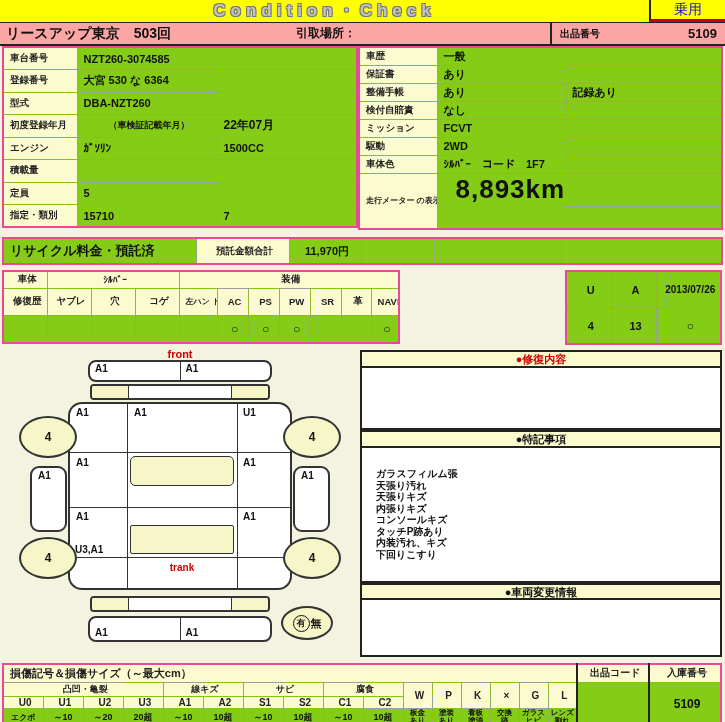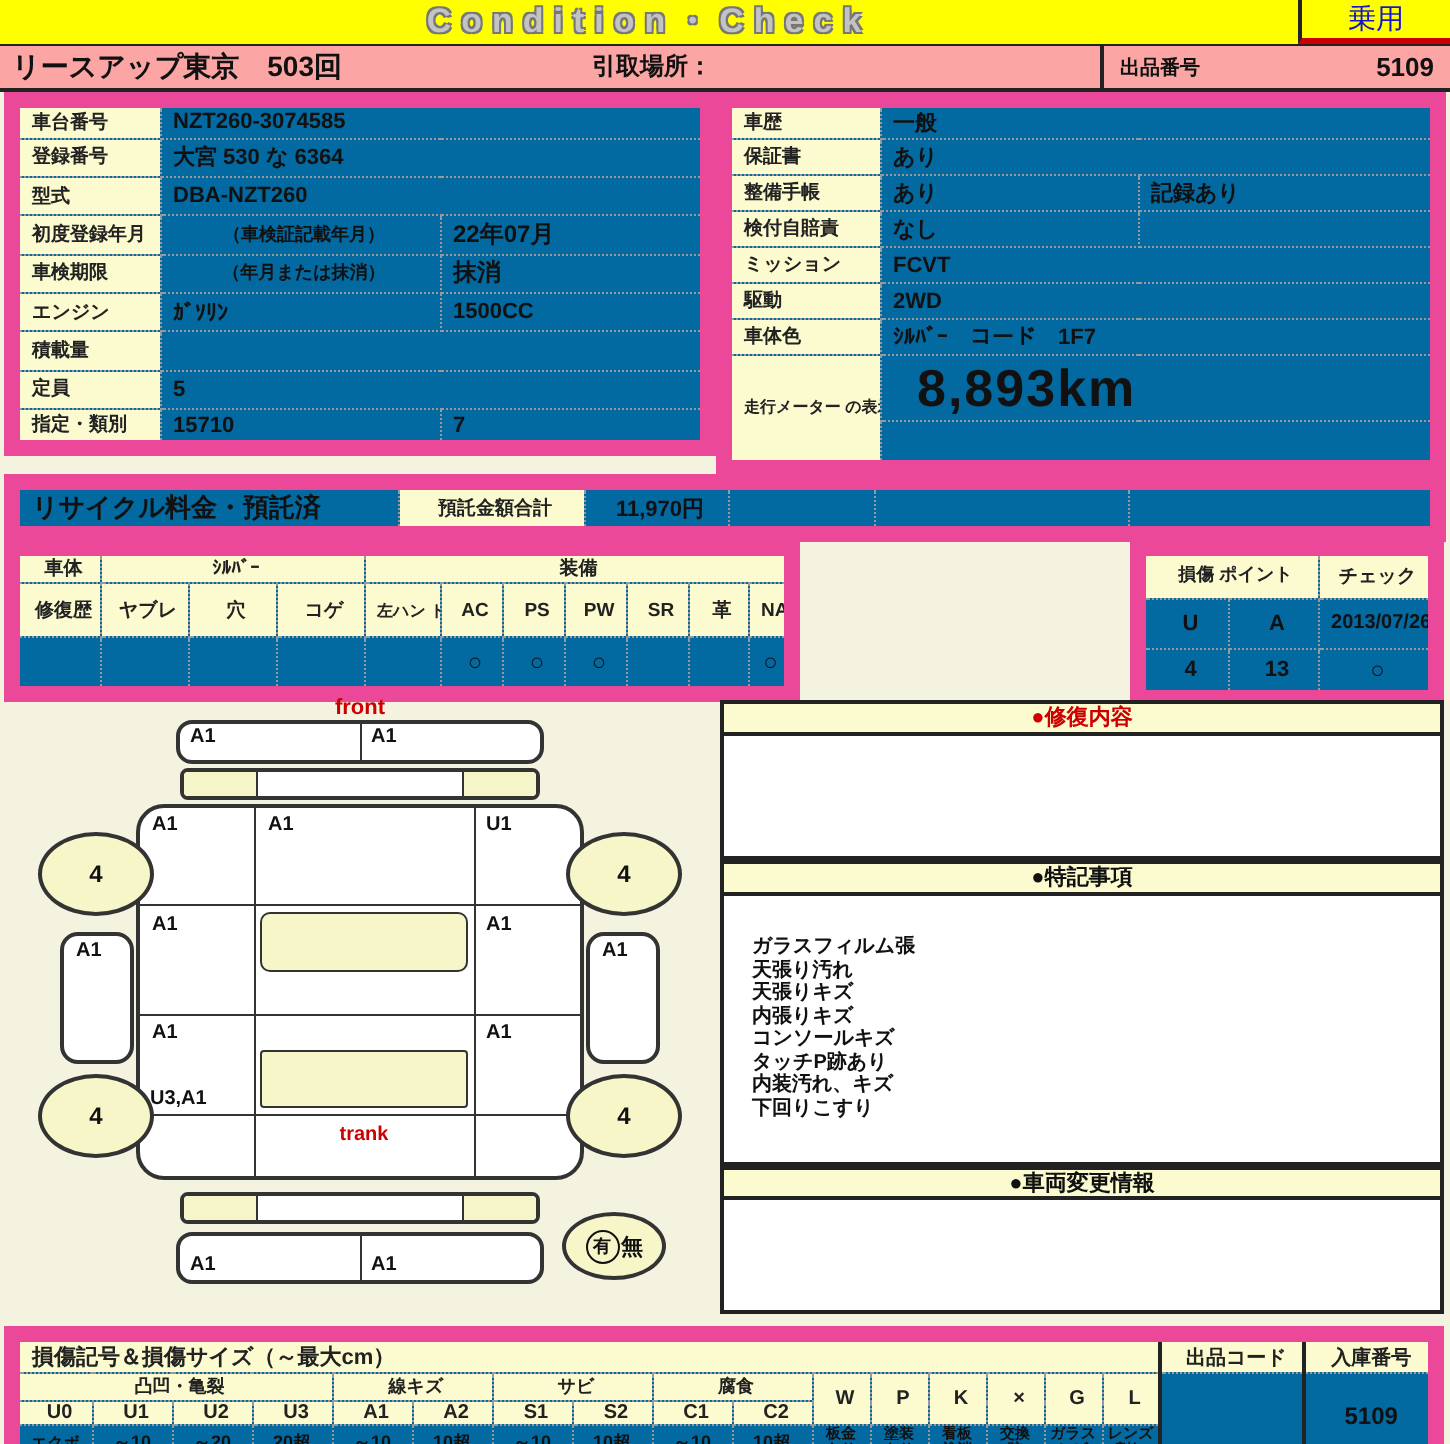--- a/index.html
+++ b/index.html
@@ -9,21 +9,21 @@
   .bold{font-weight:bold}
   .red{color:#cc0000}
   .cen{text-align:center}
   .pre{white-space:pre-line}
   
   .cc{flex:1;text-align:center;font-size:17px;font-weight:bold;letter-spacing:5px;line-height:22px;
       color:#c3c3c3;text-shadow:-1px -1px 0 #777,1px -1px 0 #777,-1px 1px 0 #777,1px 1px 0 #777}
   .usage{width:76px;border-left:2px solid #222;border-bottom:3px solid #cc0000;color:#1515cc;
          font-weight:normal;font-size:14px;text-align:center;line-height:19px;box-sizing:border-box}
   
-  table.t{border-collapse:collapse;table-layout:fixed;background:#0369a1;border:8px solid #ec4899;position:absolute}
+  table.t{border-collapse:collapse;table-layout:fixed;background:#84cc16;border:2px solid #ec4899;position:absolute}
   table.t td{border:1px dotted #999;overflow:hidden;white-space:nowrap;font-weight:bold;
              box-sizing:border-box;font-size:11px;padding:0 2px 0 6px}
   .lb{background:#fbfbcf;font-size:9.5px!important;color:#222}
   .s8{font-size:8px!important}.s9{font-size:9px!important}.s10{font-size:10px!important}
   .s12{font-size:12px!important}.s13{font-size:13px!important}
   .odo{font-size:26px!important;padding-left:18px!important;letter-spacing:1px}
   .ttl{text-align:left;padding-right:66px!important;font-size:11px!important}
   .sl{border-left:2px solid #222!important}
   .wv{font-size:7.5px!important;line-height:1.1;white-space:pre-line!important;text-align:center;padding:0!important}
   
@@ -86,25 +86,20 @@
     <tr style="height:18px">
           <td class="lb">型式</td>
           <td colspan="2">DBA-NZT260</td>
         </tr>
     <tr style="height:18px">
           <td class="lb">初度登録年月</td>
           <td class="cen s9">（車検証記載年月）</td>
           <td class="s12">22年07月</td>
         </tr>
     <tr style="height:18px">
-          <td class="lb">車検期限</td>
-          <td class="cen s9">（年月または抹消）</td>
-          <td class="s12">抹消</td>
-        </tr>
-    <tr style="height:18px">
           <td class="lb">エンジン</td>
           <td>ｶﾞｿﾘﾝ</td>
           <td>1500CC</td>
         </tr>
     <tr style="height:18px">
           <td class="lb">積載量</td>
           <td colspan="2"></td>
         </tr>
     <tr style="height:18px">
           <td class="lb">定員</td>
@@ -237,25 +232,20 @@
   </tbody>
     </table>
 
   <table class="t" style="left:565px;top:270px;width:157px;height:75px">
     <colgroup>
         <col style="width:45px">
         <col style="width:45px">
         <col>
       </colgroup>
     <tbody>
-        <tr style="height:25px">
-      <td class="lb cen pre s9" colspan="2" style="line-height:1.1">損傷
-ポイント</td>
-      <td class="lb cen">チェック</td>
-    </tr>
     <tr style="height:25px">
       <td class="cen s11">U</td>
       <td class="cen s11">A</td>
       <td class="cen s10">2013/07/26</td>
     </tr>
     <tr style="height:25px">
       <td class="cen s11">4</td>
       <td class="cen s11">13</td>
       <td class="cen s12">○</td>
     </tr>

